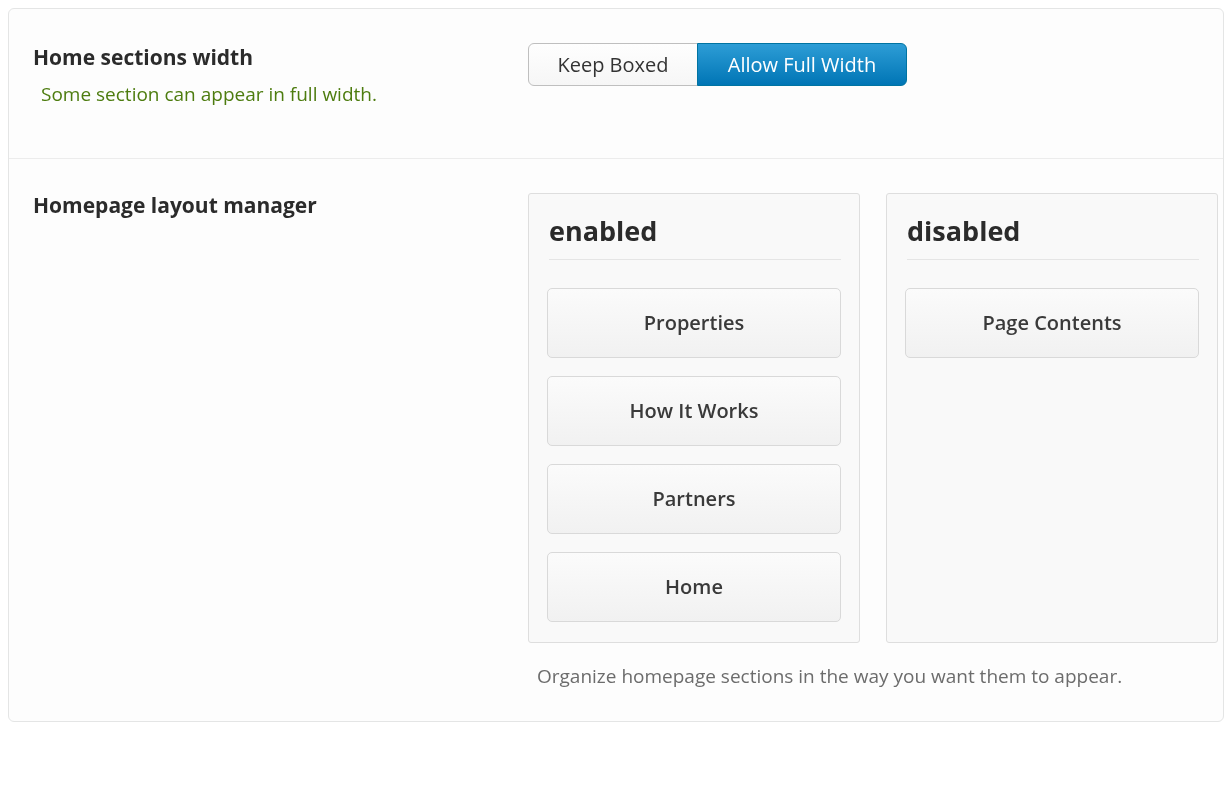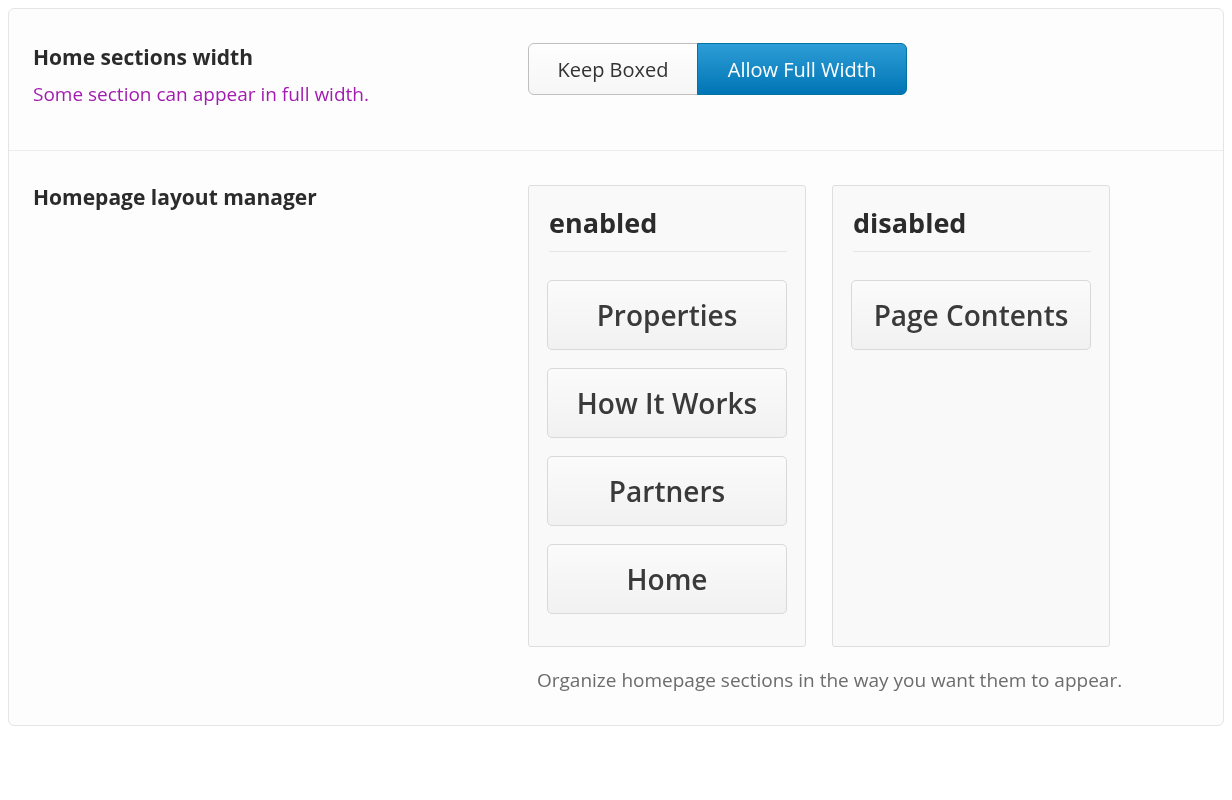--- a/index.html
+++ b/index.html
@@ -35,38 +35,38 @@
   .setting-title {
     font-size: 21px;
     font-weight: 700;
     color: #2b2b2b;
     margin: 0 0 12px 0;
     line-height: 1.15;
   }
   .setting-desc {
     font-size: 19px;
     font-weight: 400;
-    color: #a21caf;
-    margin: 0;
+    color: #4d7c0f;
+    margin: 8px;
     line-height: 1.4;
   }
   .setting-control-col {
     flex: 1;
   }
 
   
   .toggle-group {
     display: inline-flex;
     margin-top: -2px;
   }
   .toggle-btn {
     display: flex;
     align-items: center;
     justify-content: center;
-    height: 52px;
+    height: 43px;
     font-size: 20px;
     font-weight: 400;
     border: 1px solid #bfbfbf;
     cursor: pointer;
     user-select: none;
   }
   .toggle-btn.left {
     width: 170px;
     background: linear-gradient(to bottom, #fefefe, #f6f6f6);
     border-top-left-radius: 6px;
@@ -85,50 +85,50 @@
 
   
   .layout-cols {
     display: flex;
     gap: 26px;
   }
   .layout-col {
     background: #f9f9f9;
     border: 1px solid #dedede;
     border-radius: 3px;
-    width: 278px;
+    width: 332px;
     padding: 18px 18px 20px 18px;
   }
   .layout-col-title {
     font-size: 27px;
     font-weight: 700;
     color: #2b2b2b;
     margin: 0 0 10px 2px;
     padding-bottom: 10px;
     border-bottom: 1px solid #e5e5e5;
   }
   .sortable-list {
     margin-top: 28px;
   }
   .sortable-item {
     height: 70px;
     display: flex;
     align-items: center;
     justify-content: center;
-    font-size: 28px;
+    font-size: 20px;
     font-weight: 600;
     color: #3a3a3a;
     background: linear-gradient(to bottom, #fbfbfb, #f1f1f1);
     border: 1px solid #d9d9d9;
     border-radius: 5px;
     margin-bottom: 18px;
     cursor: grab;
     user-select: none;
   }
-  .sortable-item:last-child { margin-bottom: 12px; }
+  .sortable-item:last-child { margin-bottom: 0; }
   .below-desc {
     font-size: 19px;
     color: #6c6c6c;
     margin: 20px 0 0 9px;
     line-height: 1.4;
   }
 </style>
 </head>
 <body>
 

